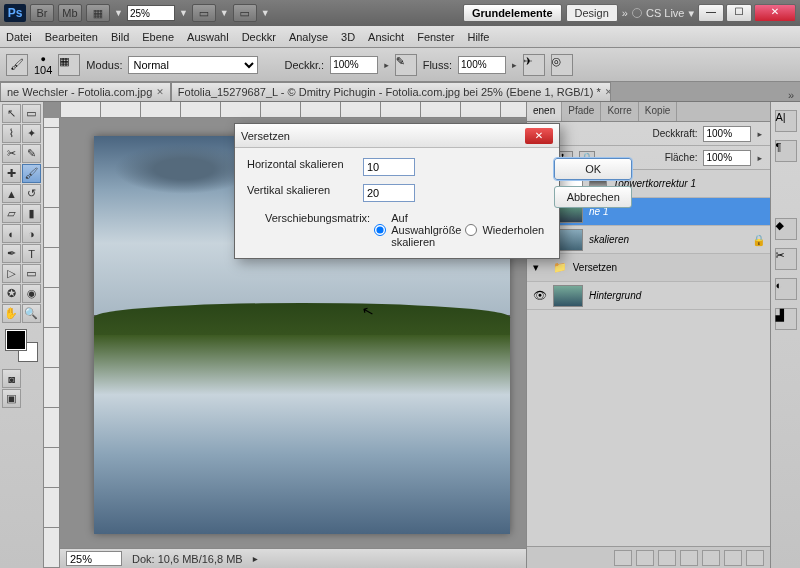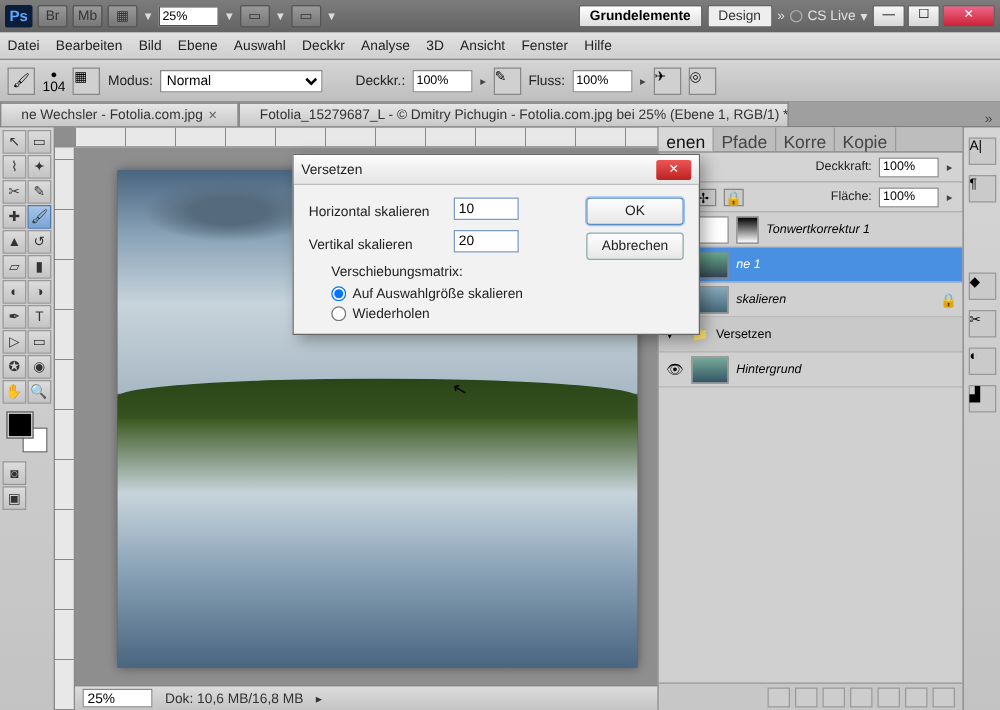--- a/index.html
+++ b/index.html
@@ -30,21 +30,21 @@
 .optbar .size { text-align: center; font-size: 9px; }
 .optbar .sw { width: 22px; height: 22px; background: #d0d0d0; border: 1px solid #888; }
 .optbar label { color: #222; }
 .optbar select { width: 130px; height: 18px; background: #fff; border: 1px solid #888; font-size: 11px; }
 .optbar .pct { width: 48px; height: 18px; background: #fff; border: 1px solid #888; padding: 0 2px; font-size: 10px; }
 .optbar .ar { font-size: 9px; color: #444; }
 .optbar .icn { width: 22px; height: 22px; background: #d0d0d0; border: 1px solid #888; }
 
 
 .doctabs { height: 20px; background: #9f9f9f; border-bottom: 1px solid #777; display: flex; align-items: flex-end; }
-.doctabs .tab { height: 19px; background: linear-gradient(#e6e6e6,#c8c8c8); border: 1px solid #888; border-bottom: none; padding: 2px 16px; font-size: 10px; color: #333; display: flex; align-items: center; gap: 4px; max-width: 440px; overflow: hidden; white-space: nowrap; }
+.doctabs .tab { height: 19px; background: linear-gradient(#e6e6e6,#c8c8c8); border: 1px solid #888; border-bottom: none; padding: 2px 6px; font-size: 10px; color: #333; display: flex; align-items: center; gap: 4px; max-width: 440px; overflow: hidden; white-space: nowrap; }
 .doctabs .tab .x { font-size: 9px; color: #666; }
 .doctabs .more { margin-left: auto; padding: 0 6px; color: #444; }
 
 
 .workspace { position: absolute; top: 102px; left: 0; right: 0; bottom: 0; display: flex; }
 
 
 .toolbox { width: 44px; background: linear-gradient(#d5d5d5,#c3c3c3); border-right: 1px solid #888; display: flex; flex-direction: column; padding: 2px; gap: 1px; }
 .toolrow { display: flex; gap: 1px; }
 .tool { width: 19px; height: 19px; background: linear-gradient(#dcdcdc,#c4c4c4); border: 1px solid #999; display: flex; align-items: center; justify-content: center; font-size: 11px; color: #333; }
@@ -61,21 +61,21 @@
 .sky { position: absolute; top: 0; left: 0; right: 0; height: 45%; background: linear-gradient(#4a6580 0%,#8ba4b8 30%,#c8d4dc 60%,#a8b8c4 100%); }
 .cloud { position: absolute; background: radial-gradient(ellipse,#556a7c 30%,transparent 70%); }
 .hills { position: absolute; top: 42%; left: 0; right: 0; height: 12%; background: linear-gradient(#2a4518,#3d5a22); border-radius: 50% 50% 0 0 / 30% 30% 0 0; }
 .water { position: absolute; top: 50%; left: 0; right: 0; bottom: 0; background: linear-gradient(#3d5a22 0%,#c8d4dc 30%,#8ba4b8 60%,#4a6580 100%); }
 .statusbar { position: absolute; bottom: 0; left: 16px; right: 0; height: 20px; background: linear-gradient(#dcdcdc,#c4c4c4); border-top: 1px solid #888; display: flex; align-items: center; padding: 0 6px; gap: 10px; font-size: 10px; color: #333; }
 .statusbar .zin { width: 56px; background: #fff; border: 1px solid #888; height: 15px; padding: 0 3px; }
 
 
 .rpanel { width: 244px; background: linear-gradient(#d5d5d5,#c3c3c3); border-left: 1px solid #888; display: flex; flex-direction: column; }
 .ptabs { display: flex; background: #bdbdbd; border-bottom: 1px solid #888; height: 20px; }
-.ptabs span { padding: 3px 6px; font-size: 14px; color: #444; border-right: 1px solid #999; }
+.ptabs span { padding: 3px 6px; font-size: 10px; color: #444; border-right: 1px solid #999; }
 .ptabs span.sel { background: #d8d8d8; color: #111; }
 .pbar { display: flex; align-items: center; height: 24px; padding: 0 8px; gap: 6px; border-bottom: 1px solid #aaa; }
 .pbar .lbl { font-size: 10px; color: #222; flex: 1; text-align: right; }
 .pbar .val { width: 48px; height: 16px; background: #fff; border: 1px solid #888; font-size: 10px; padding: 0 2px; }
 .pbar .a { font-size: 9px; color: #444; }
 .pbar .icn { width: 16px; height: 14px; background: #ccc; border: 1px solid #888; }
 .layers { flex: 1; background: #d0d0d0; overflow: auto; }
 .layer { display: flex; align-items: center; height: 28px; border-bottom: 1px solid #b5b5b5; padding: 0 6px; gap: 6px; }
 .layer.sel { background: #4a90e2; color: #fff; }
 .layer .eye { width: 14px; height: 14px; }
@@ -89,24 +89,24 @@
 .rstrip { width: 30px; background: linear-gradient(#d5d5d5,#c3c3c3); border-left: 1px solid #888; display: flex; flex-direction: column; gap: 8px; padding: 8px 3px; align-items: center; }
 .rstrip div { width: 22px; height: 22px; background: #cacaca; border: 1px solid #999; }
 
 
 .dialog { position: absolute; top: 123px; left: 234px; width: 326px; background: #f2f2f2; border: 1px solid #666; box-shadow: 4px 4px 12px rgba(0,0,0,0.35); }
 .dtitle { height: 24px; background: linear-gradient(#fdfdfd,#e4e4e4); border-bottom: 1px solid #bbb; display: flex; align-items: center; padding: 0 6px; }
 .dtitle span { color: #222; }
 .dtitle .dx { margin-left: auto; width: 28px; height: 16px; background: linear-gradient(#e55,#b22); color: #fff; text-align: center; border-radius: 2px; font-size: 10px; line-height: 15px; }
 .dbody { padding: 10px 12px; display: grid; grid-template-columns: 1fr 78px; gap: 8px 10px; }
 .dleft { display: flex; flex-direction: column; gap: 8px; }
-.drow { display: flex; align-items: flex-end; gap: 6px; }
+.drow { display: flex; align-items: flex-start; gap: 6px; }
 .drow label { width: 110px; color: #222; }
 .drow input[type=text] { width: 52px; height: 18px; border: 1px solid #7a9ac7; background: #fff; padding: 0 3px; font-size: 11px; }
-.dgroup { margin-left: 18px; display: flex; flex-direction: column; gap: 4px; margin-top: 2px; }
+.dgroup { margin-left: 18px; display: flex; gap: 4px; margin-top: 2px; }
 .dgroup .gt { color: #222; margin-bottom: 1px; }
 .dgroup label { display: flex; align-items: center; gap: 5px; color: #222; }
 .dgroup input[type=radio] { width: 12px; height: 12px; }
 .dbtns { display: flex; flex-direction: column; gap: 6px; }
 .dbtns button { height: 22px; background: linear-gradient(#fefefe,#e7e7e7); border: 1px solid #8aa; border-radius: 3px; color: #222; font-size: 11px; }
 .dbtns button.ok { border-color: #5a8bc4; outline: 1px solid #9cc3ee; }
 .cursor { position: absolute; top: 303px; left: 362px; font-size: 14px; color: #000; transform: rotate(-15deg); pointer-events: none; }
 </style>
 </head>
 <body>

